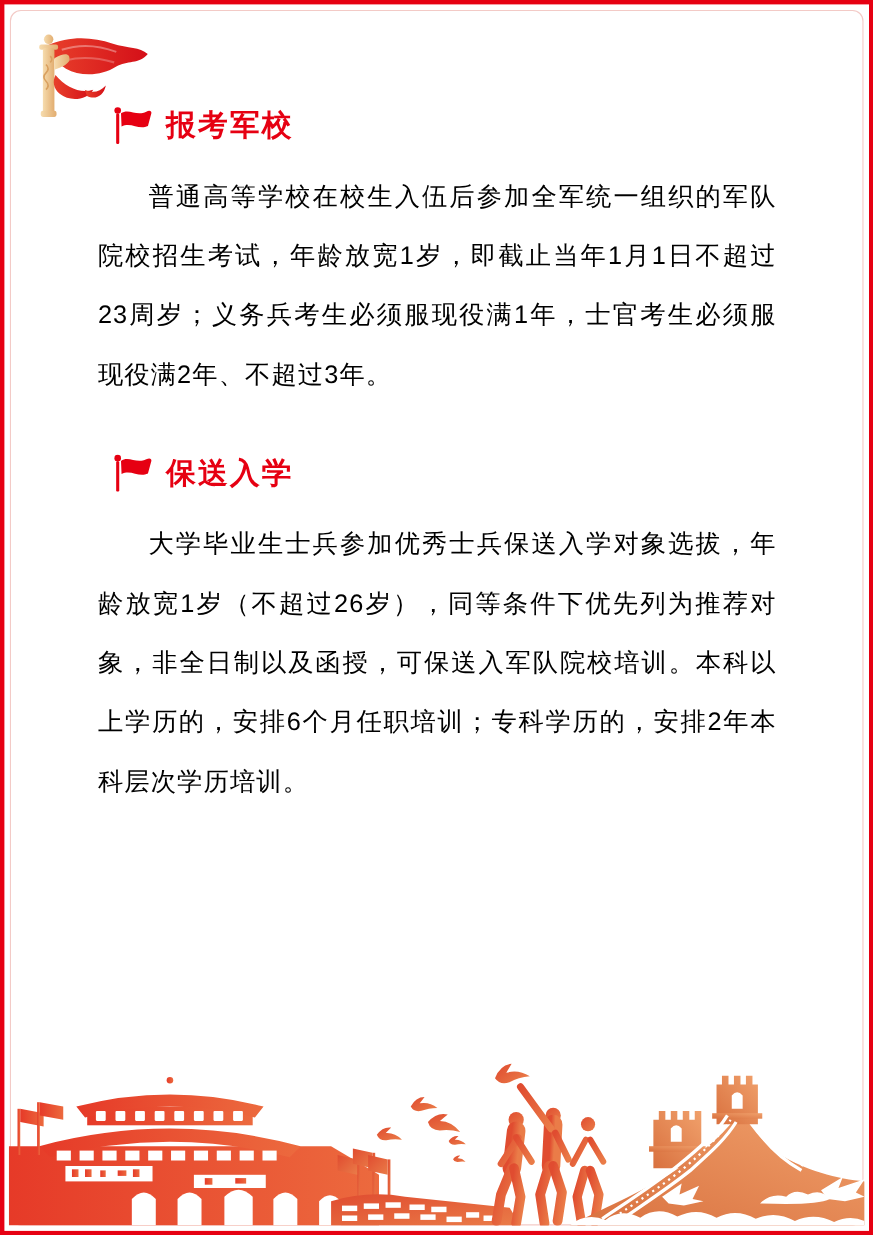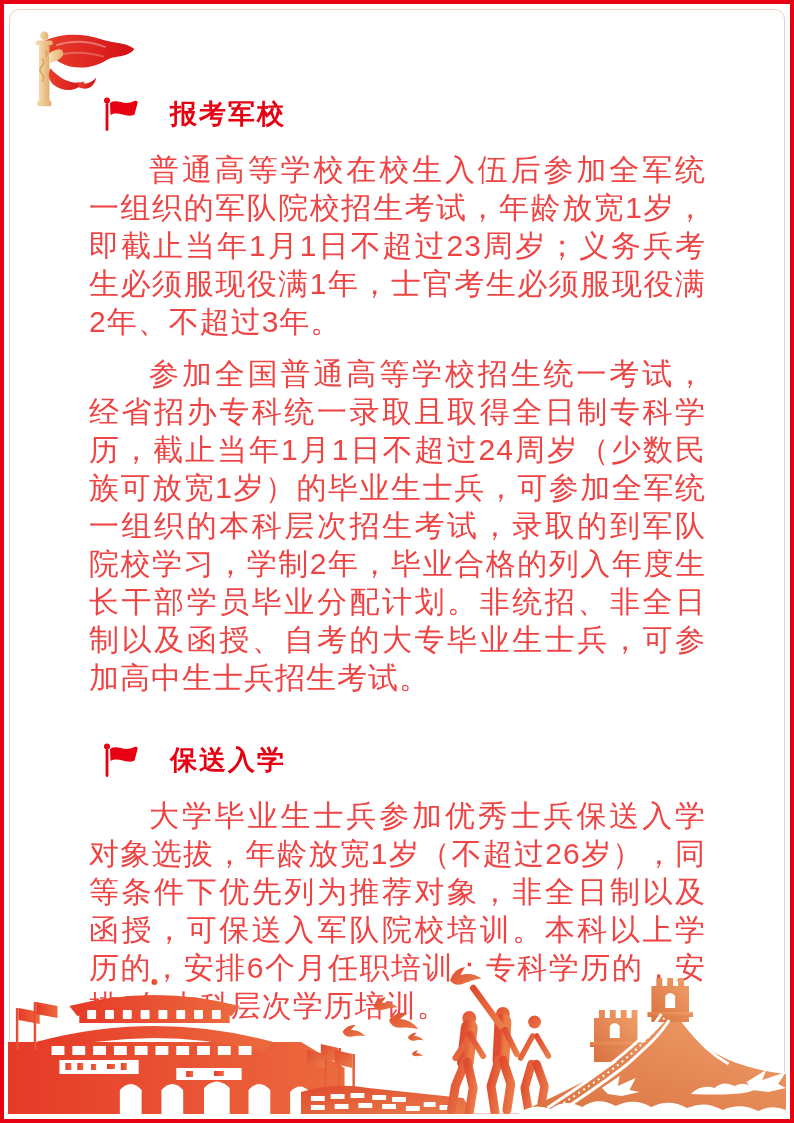--- a/index.html
+++ b/index.html
@@ -7,29 +7,29 @@
     position:relative;width:794px;height:1123px;background:#ffffff;
     box-sizing:border-box;border:4px solid #e60012;overflow:hidden;
     font-family:"Liberation Sans","DejaVu Sans",sans-serif;
   }
   .inner-line{
     position:absolute;top:5px;left:5px;right:5px;bottom:5px;
     border:1px solid #f3cac6;border-radius:10px;pointer-events:none;
   }
   .deco-topleft{position:absolute;top:26px;left:14px;width:124px;height:84px;}
   .content{position:absolute;left:85px;right:84px;top:0;}
-  .section-heading{display:flex;align-items:center;gap:29px;margin-left:14px;}
+  .section-heading{display:flex;align-items:center;gap:10px;margin-left:14px;}
   .section-heading .flag-icon{width:38px;height:34px;flex:0 0 auto;}
   .section-heading h2{
     margin:0;font-size:27px;font-weight:bold;color:#e60012;letter-spacing:2px;line-height:1.2;
   }
   .sec1{padding-top:93px;}
   .sec2{margin-top:46px;}
   p.body-par{
-    margin:20px 0 0 0;font-size:30px;line-height:38px;color:#ef4444;
+    margin:20px 0 0 0;font-size:23px;line-height:54px;color:#000000;
     letter-spacing:1px;text-indent:2em;text-align:justify;
   }
   p.body-par + p.body-par{margin-top:14px;}
   .bottom-illustration{position:absolute;left:4px;right:4px;bottom:5px;height:152px;}
   .bottom-illustration svg{display:block;width:100%;height:100%;}
 </style>
 </head>
 <body>
 
 <div class="page">
@@ -69,21 +69,20 @@
         <svg class="flag-icon" viewBox="0 0 38 34" xmlns="http://www.w3.org/2000/svg">
           <g fill="#e60012">
             <circle cx="4" cy="3.5" r="3"></circle>
             <rect x="2.6" y="6" width="2.8" height="28" rx="1.4"></rect>
             <path d="M7,6 C14,1 21,9 30,4.5 C33,3 35,4 34.6,6 L31.5,17.5 C23,21.5 16,13.5 7.5,18 Z"></path>
           </g>
         </svg>
         <h2>报考军校</h2>
       </div>
       <p class="body-par">普通高等学校在校生入伍后参加全军统一组织的军队院校招生考试，年龄放宽1岁，即截止当年1月1日不超过23周岁；义务兵考生必须服现役满1年，士官考生必须服现役满2年、不超过3年。</p>
-      <p class="body-par">参加全国普通高等学校招生统一考试，经省招办专科统一录取且取得全日制专科学历，截止当年1月1日不超过24周岁（少数民族可放宽1岁）的毕业生士兵，可参加全军统一组织的本科层次招生考试，录取的到军队院校学习，学制2年，毕业合格的列入年度生长干部学员毕业分配计划。非统招、非全日制以及函授、自考的大专毕业生士兵，可参加高中生士兵招生考试。</p>
     </section>
 
     <section class="sec2">
       <div class="section-heading">
         <svg class="flag-icon" viewBox="0 0 38 34" xmlns="http://www.w3.org/2000/svg">
           <g fill="#e60012">
             <circle cx="4" cy="3.5" r="3"></circle>
             <rect x="2.6" y="6" width="2.8" height="28" rx="1.4"></rect>
             <path d="M7,6 C14,1 21,9 30,4.5 C33,3 35,4 34.6,6 L31.5,17.5 C23,21.5 16,13.5 7.5,18 Z"></path>
           </g>

